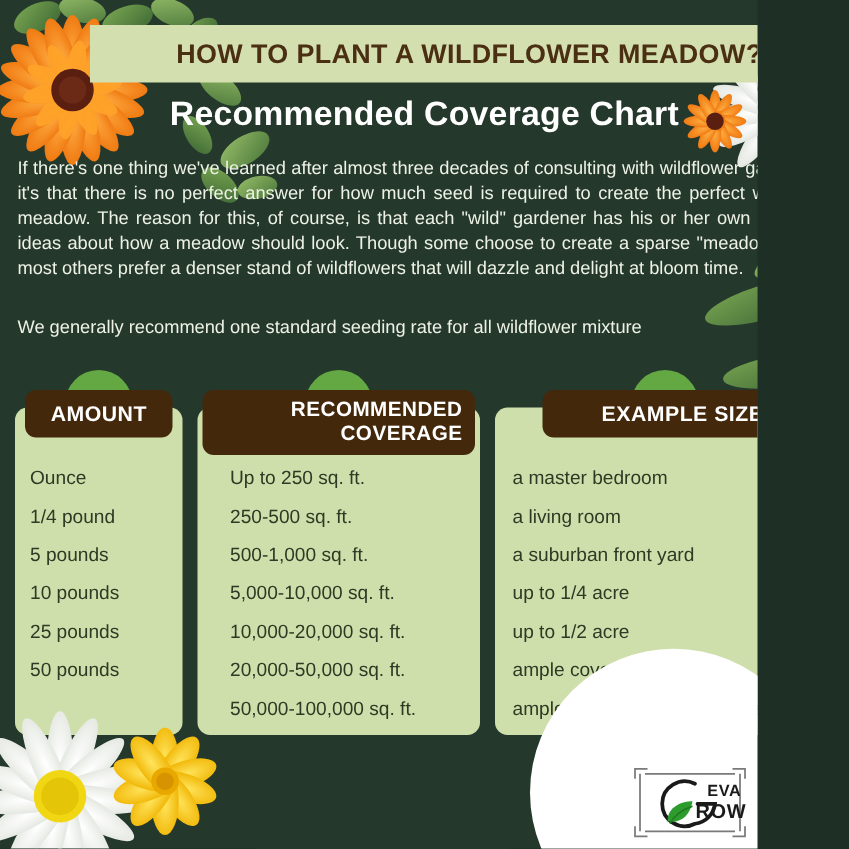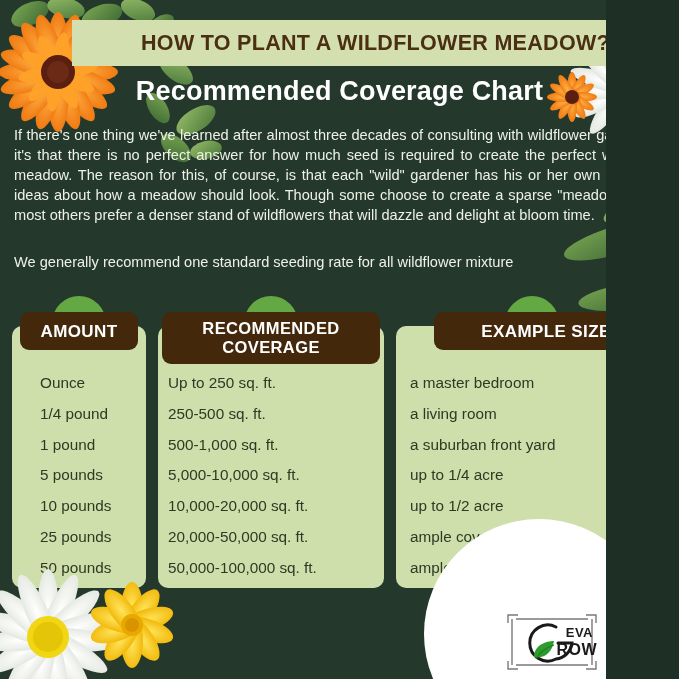--- a/index.html
+++ b/index.html
@@ -57,26 +57,26 @@
     position:absolute;top:16px;left:0;right:0;
     background:#44280c;border-radius:9px;
     display:flex;align-items:center;justify-content:center;
     padding:7px 10px;min-height:38px;z-index:3;
   }
   .col.c1 .hdr{left:8px;right:8px;}
   .col.c2 .hdr{left:4px;right:4px;}
   .col.c3 .hdr{left:38px;right:38px;padding-left:39px;}
   .hdr .ht{
     color:#ffffff;font-weight:bold;font-size:17px;letter-spacing:.4px;
-    text-align:center;line-height:19px;text-transform:uppercase;
+    text-align:right;line-height:19px;text-transform:uppercase;
   }
   .col.c2 .hdr .ht{font-size:16.5px;}
   .rows{position:absolute;left:0;right:0;top:72px;}
-  .col.c1 .rows{padding-left:28px;}
-  .col.c2 .rows{padding-left:10px;}
+  .col.c1 .rows{padding-left:12px;}
+  .col.c2 .rows{padding-left:26px;}
   .col.c3 .rows{padding-left:14px;}
   .row{
     color:#2d3a24;font-size:15.3px;line-height:30.8px;height:30.8px;
     white-space:nowrap;
   }
   
   .corner-circle{
     position:absolute;right:-48px;bottom:-70px;width:230px;height:230px;
     background:#ffffff;border-radius:50%;z-index:6;
   }
@@ -254,21 +254,20 @@
 
     <div class="col c1">
       <div class="semi"></div>
       <div class="panel"></div>
       <div class="hdr">
         <div class="ht">AMOUNT</div>
       </div>
       <div class="rows">
         <div class="row">Ounce</div>
         <div class="row">1/4 pound</div>
-        <div class="row">1 pound</div>
         <div class="row">5 pounds</div>
         <div class="row">10 pounds</div>
         <div class="row">25 pounds</div>
         <div class="row">50 pounds</div>
       </div>
     </div>
 
     <div class="col c2">
       <div class="semi"></div>
       <div class="panel"></div>

